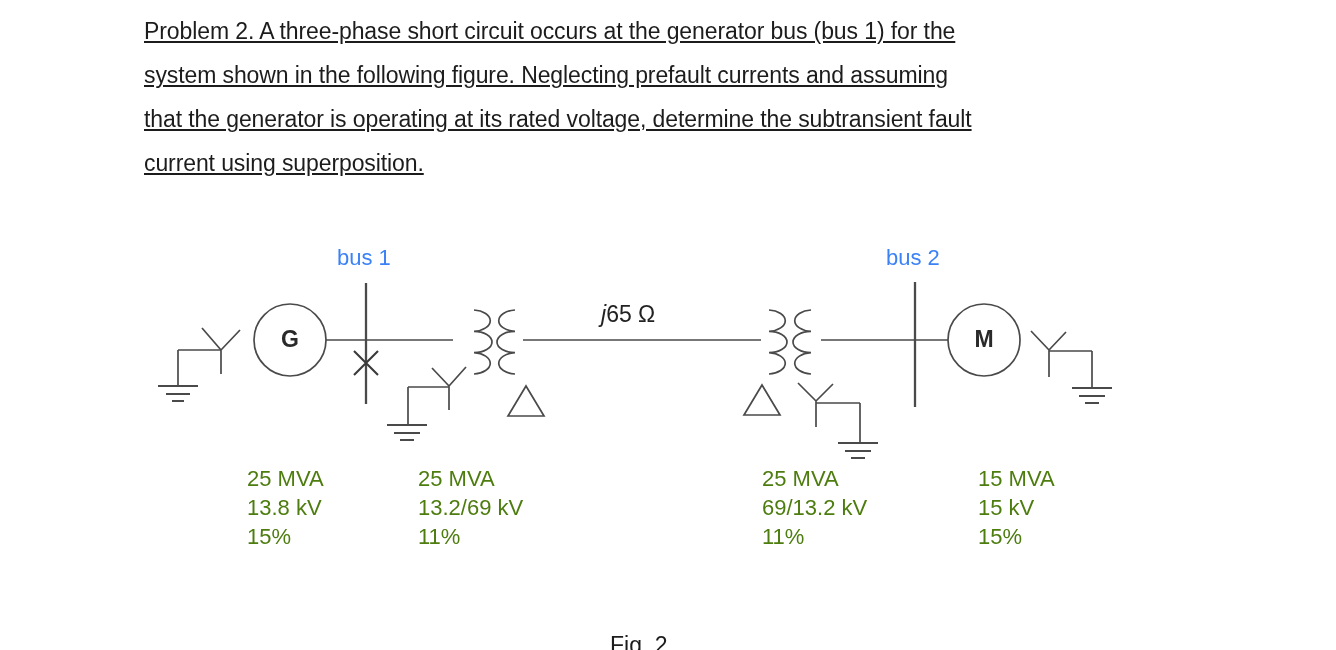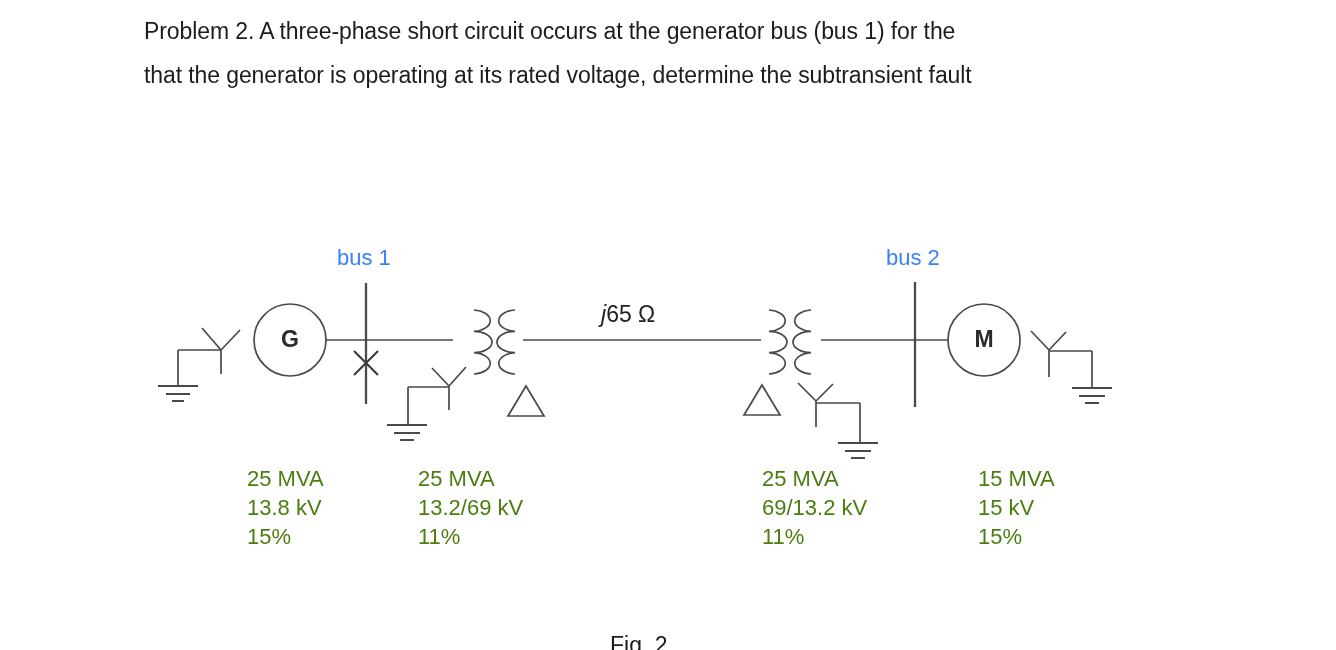--- a/index.html
+++ b/index.html
@@ -13,20 +13,21 @@
   }
   .problem {
     position: absolute;
     left: 144px;
     top: 9px;
     width: 1010px;
     font-size: 23px;
     line-height: 44px;
     letter-spacing: -0.1px;
     color: #1c1c1c;
+    text-decoration: underline;
   }
   .diagram-svg {
     position: absolute;
     left: 0;
     top: 0;
     width: 1336px;
     height: 650px;
   }
   .lbl {
     position: absolute;
@@ -66,21 +67,23 @@
     margin-top: 21px;
   }
 </style>
 </head>
 <body>
 
 <div class="page">
 
   <div class="problem">
     <div>Problem 2. A three-phase short circuit occurs at the generator bus (bus 1) for the</div>
+    <div>system shown in the following figure. Neglecting prefault currents and assuming</div>
     <div>that the generator is operating at its rated voltage, determine the subtransient fault</div>
+    <div>current using superposition.</div>
   </div>
 
   <svg class="diagram-svg" viewBox="0 0 1336 650" fill="none" stroke="#4a4a4a" stroke-width="1.7">
 
     <g>
       <path d="M221 350 L202 328 M221 350 L240 330 M221 350 L221 374"></path>
       <path d="M221 350 H178 M178 350 V385"></path>
       <path d="M158 386 H198" stroke-width="2"></path>
       <path d="M166 394 H190" stroke-width="2"></path>
       <path d="M172 401 H184" stroke-width="2"></path>

